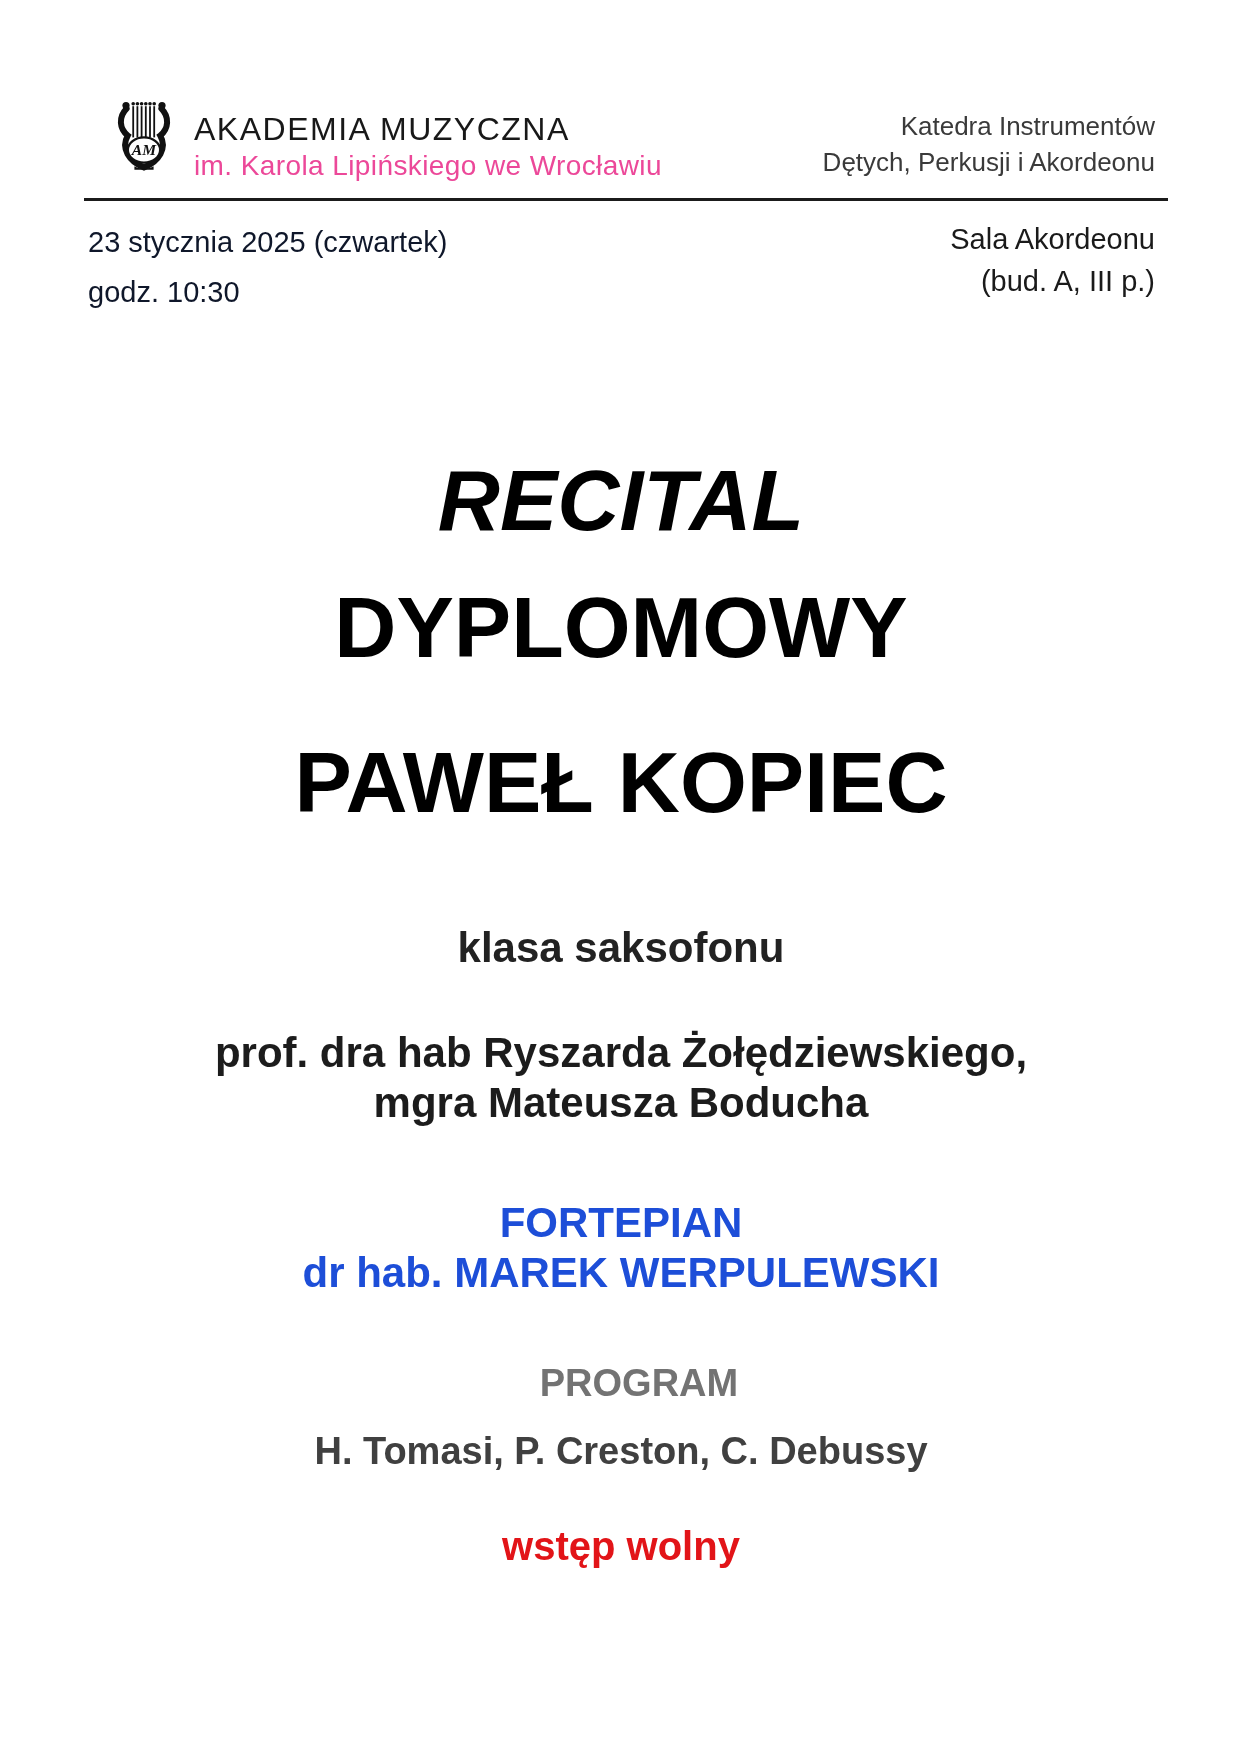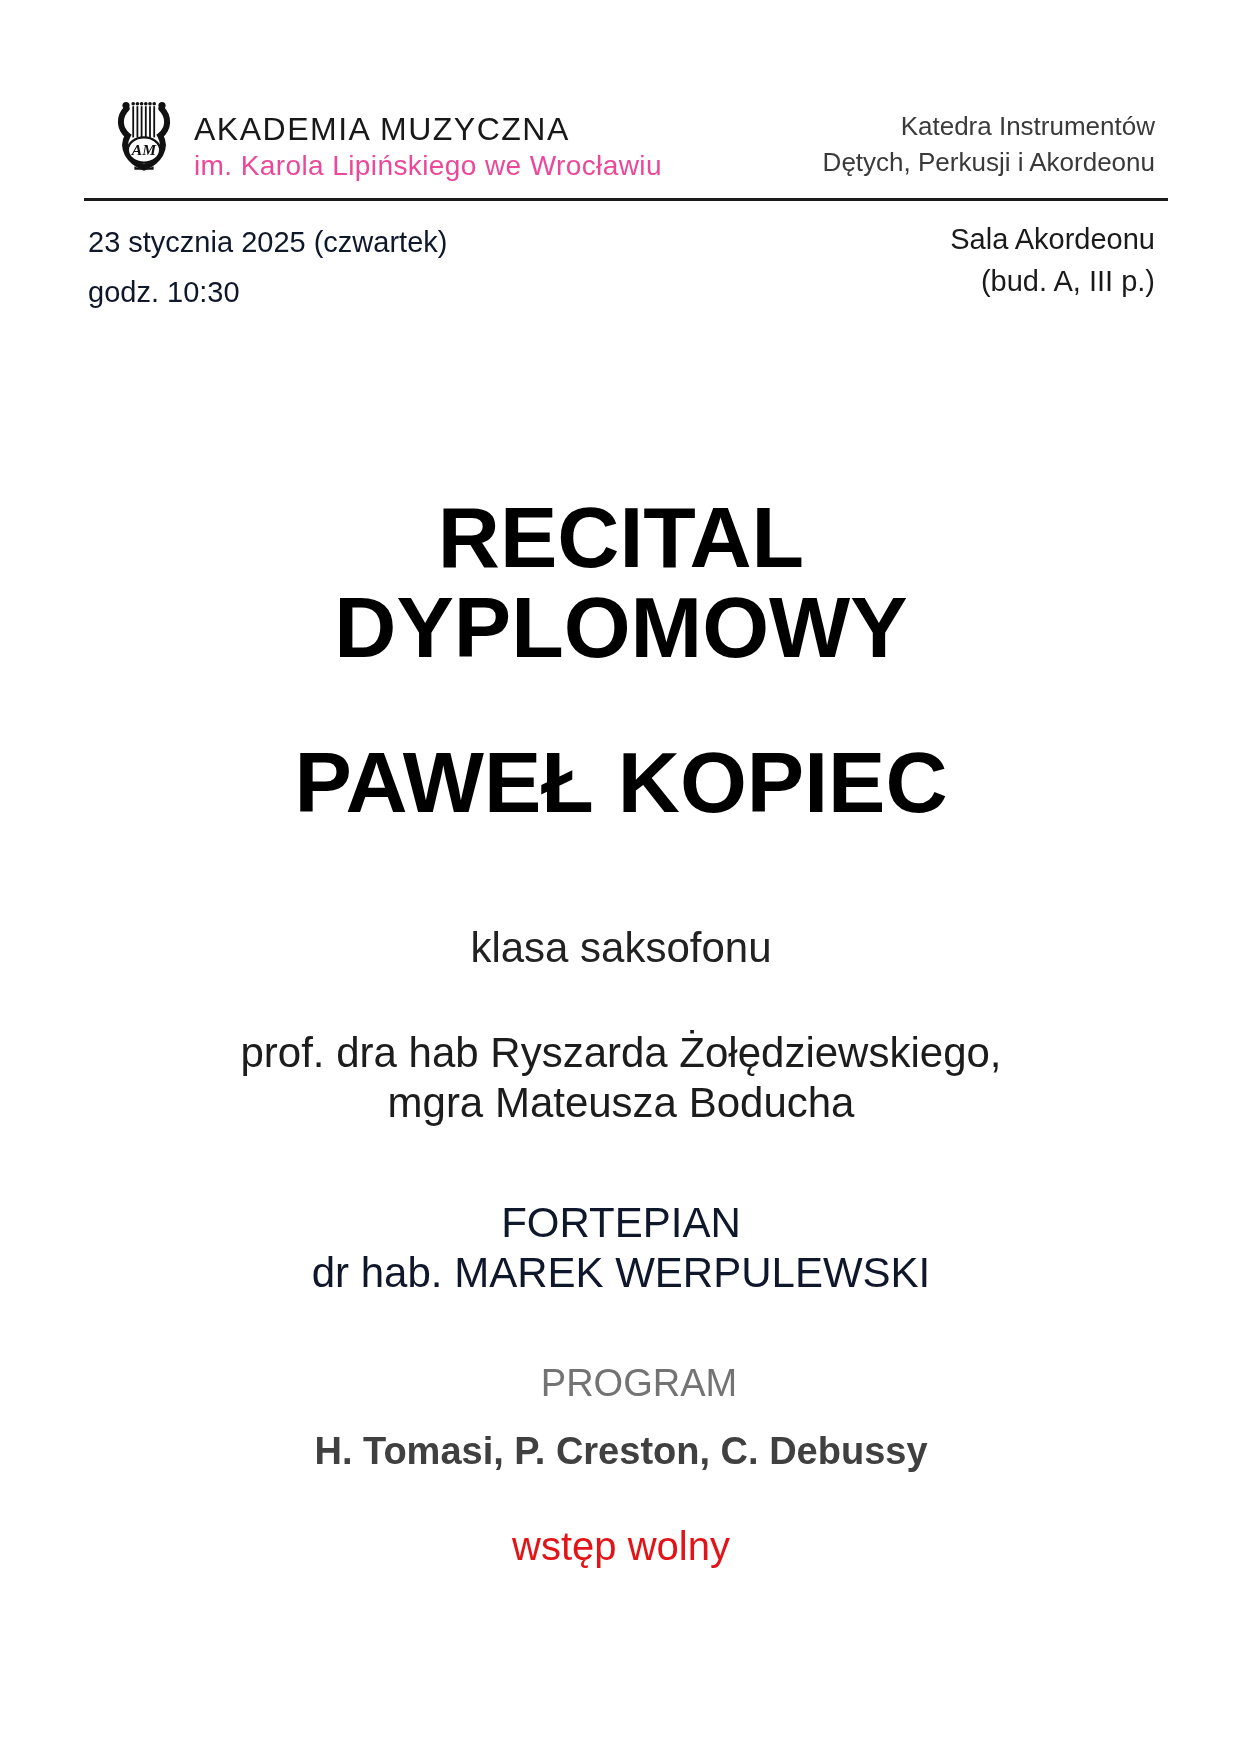--- a/index.html
+++ b/index.html
@@ -31,28 +31,28 @@
   }
   .meta-left{
     position:absolute;left:88px;top:218px;
     font-size:29px;line-height:1.72;color:#0f172a;
   }
   .meta-right{
     position:absolute;right:87px;top:218px;
     text-align:right;font-size:29px;line-height:1.45;color:#1a1a1a;
   }
   
-  .c{position:absolute;left:0;width:100%;text-align:center;}
+  .c{position:absolute;left:0;width:100%;text-align:center;font-weight:bold;}
   .title-line{font-size:86px;font-weight:700;line-height:1;letter-spacing:0;color:#000;}
-  .t1{top:494px;}
+  .t1{top:457px;font-style:italic;}
   .t2{top:584px;}
   .performer{top:739px;}
   .klasa{top:924px;font-size:42px;color:#222;}
   .teachers{top:1028px;font-size:42px;line-height:1.18;color:#1c1c1c;}
-  .fortepian{top:1198px;font-size:42px;line-height:1.18;color:#0f172a;}
+  .fortepian{top:1198px;font-size:42px;line-height:1.18;color:#1d4ed8;}
   .program-label{top:1362px;font-size:38px;color:#737373;padding-left:18px;}
   .composers{top:1430px;font-size:38px;font-weight:700;color:#404040;}
   .admission{top:1524px;font-size:40px;}
 </style>
 </head>
 <body>
 
 <div id="page">
 
   <div class="logo">

